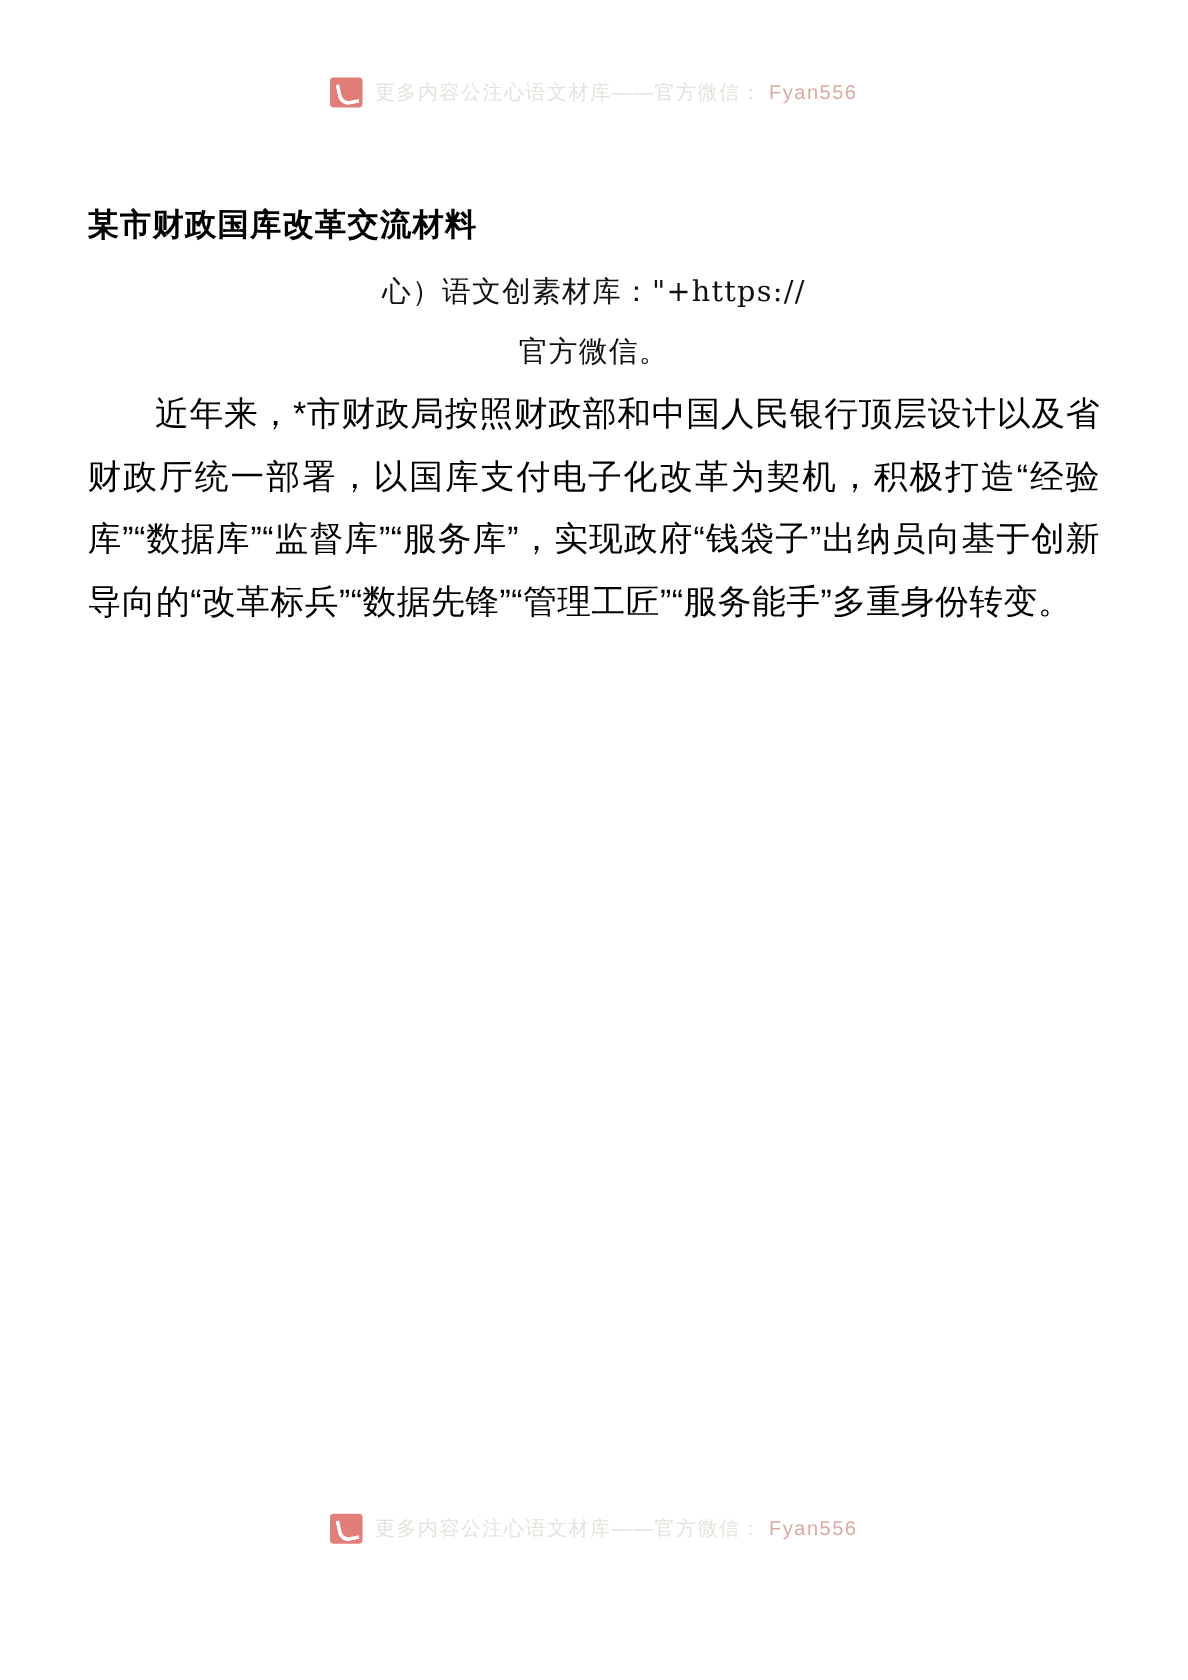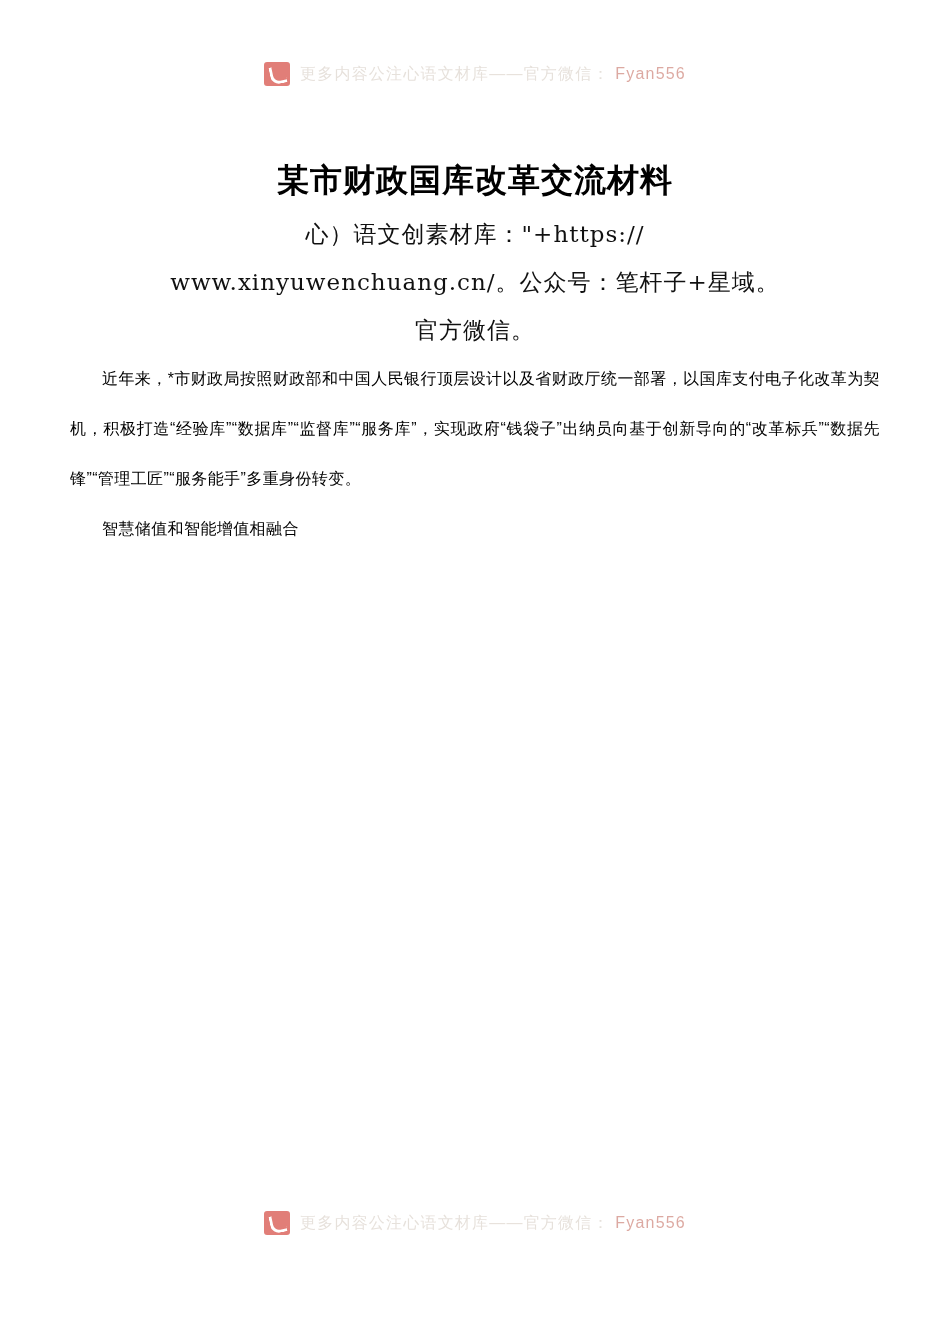--- a/index.html
+++ b/index.html
@@ -69,39 +69,39 @@
   }
 
   
   .doc {
     position: absolute;
     left: 70px;
     top: 160px;
     width: 810px;
   }
   .title {
-    text-align: center;
+    text-align: left;
     font-family: "Liberation Sans", sans-serif;
     font-weight: bold;
-    font-size: 32px;
+    font-size: 25px;
     letter-spacing: 1px;
     line-height: 40px;
     margin-bottom: 10px;
   }
   .subtitle {
     text-align: center;
     font-family: "DejaVu Serif", serif;
     font-size: 23px;
     line-height: 48px;
     letter-spacing: 1px;
     color: #111;
   }
   .para {
     font-family: "Liberation Sans", sans-serif;
-    font-size: 16px;
+    font-size: 27px;
     line-height: 50px;
     text-align: justify;
     text-justify: inter-ideograph;
     text-indent: 2em;
     margin: 0;
     letter-spacing: 0.4px;
   }
   .para.heading {
     text-indent: 2em;
   }
@@ -117,25 +117,23 @@
       <span>更多内容公注心语文材库——官方微信：</span>
       <span class="wm-red">Fyan556</span>
     </div>
   </div>
 
   <div class="doc">
 
     <div class="title">某市财政国库改革交流材料</div>
 
     <div class="subtitle">心）语文创素材库："+https://</div>
-    <div class="subtitle">www.xinyuwenchuang.cn/。公众号：笔杆子+星域。</div>
     <div class="subtitle">官方微信。</div>
 
     <p class="para">近年来，*市财政局按照财政部和中国人民银行顶层设计以及省财政厅统一部署，以国库支付电子化改革为契机，积极打造“经验库”“数据库”“监督库”“服务库”，实现政府“钱袋子”出纳员向基于创新导向的“改革标兵”“数据先锋”“管理工匠”“服务能手”多重身份转变。</p>
-    <p class="para heading">智慧储值和智能增值相融合</p>
 
   </div>
 
   <div class="watermark bottom">
     <div class="wm-logo"></div>
     <div class="wm-text">
       <span>更多内容公注心语文材库——官方微信：</span>
       <span class="wm-red">Fyan556</span>
     </div>
   </div>

